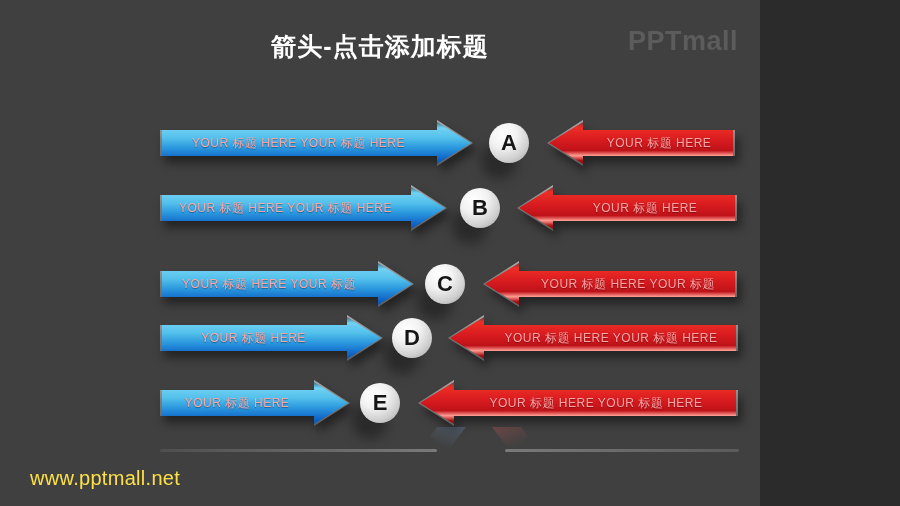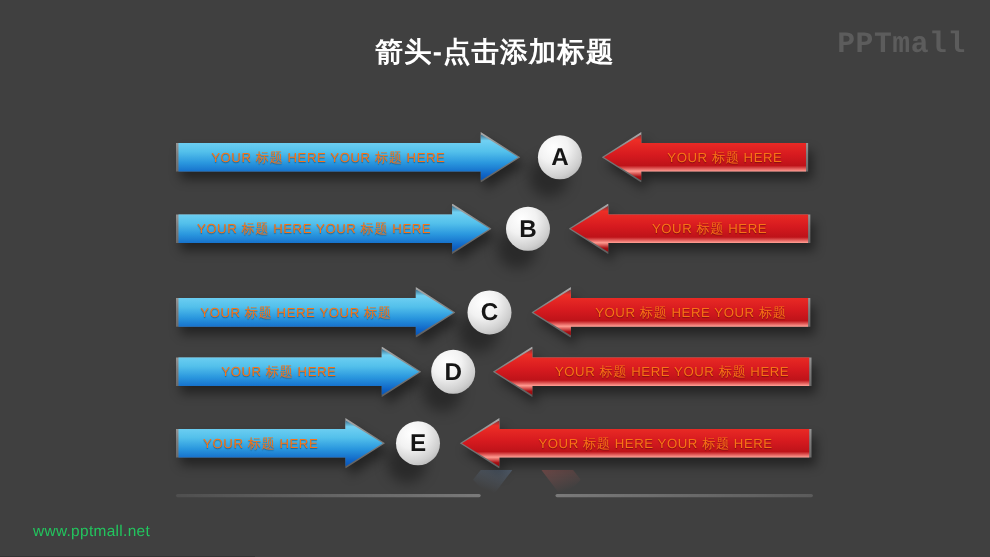--- a/index.html
+++ b/index.html
@@ -1,35 +1,34 @@
 <!DOCTYPE html>
 <html style="--background: #404040; --title-text: #ffffff; --logo-gray: #5c5c5c; --blue-arrow: #1a86d8; --red-arrow: #d81b20; --circle-fill: #e8e8e8; --arrow-outline: #8a8a8a;"><head>
 <meta charset="utf-8">
 <style>
   html,body{margin:0;padding:0;background:#2b2b2b;}
   .stage{
-    position:relative;width:900px;height:506px;overflow:hidden;
+    position:relative;width:760px;height:506px;overflow:hidden;
     background:var(--background,#404040);
     font-family:"Liberation Sans", sans-serif;
   }
   
   .title{
     position:absolute;top:30px;left:0;width:100%;
     text-align:center;color:var(--title-text,#ffffff);
     font-size:25px;font-weight:bold;letter-spacing:1px;
   }
   .logo{
     position:absolute;top:26px;right:22px;
     color:var(--logo-gray,#5c5c5c);font-size:27px;font-weight:bold;
     letter-spacing:.5px;
-    font-family:Liberation Mono, monospace;
   }
   .watermark{
     position:absolute;left:30px;bottom:16px;
-    color:#22c55e;font-size:14px;letter-spacing:.3px;
+    color:#fde047;font-size:20px;letter-spacing:.3px;
   }
   
   .row{position:absolute;left:0;width:900px;height:46px;}
   .row-0{top:120px;--bw:313px;--cl:489px;--rx:547px;--rw:188px;}
   .row-1{top:185px;--bw:287px;--cl:460px;--rx:517px;--rw:220px;}
   .row-2{top:261px;--bw:254px;--cl:425px;--rx:483px;--rw:254px;}
   .row-3{top:315px;--bw:223px;--cl:392px;--rx:448px;--rw:290px;}
   .row-4{top:380px;--bw:190px;--cl:360px;--rx:418px;--rw:320px;}
 
   .arrow{position:absolute;top:0;height:46px;filter:drop-shadow(4px 7px 5px rgba(0,0,0,.45));}
@@ -53,21 +52,21 @@
     clip-path:polygon(100% 10px,36px 10px,36px 0,0 50%,36px 100%,
       36px calc(100% - 10px),100% calc(100% - 10px));}
   .red .shape.inner{
     clip-path:polygon(100% 8px,34px 8px,34px 0,0 50%,34px 100%,
       34px calc(100% - 8px),100% calc(100% - 8px));
     background:linear-gradient(180deg,#6f3a3f 0%,#ee2e26 12%,#d61a1f 45%,
       #be1319 68%,#ff9a90 80%,#a80f13 92%,#8e0c10 100%);}
 
   .alabel{
     position:absolute;top:10px;height:26px;line-height:26px;
-    font-size:12px;color:#f97316;text-align:center;white-space:nowrap;
+    font-size:12px;color:#fca5a5;text-align:center;white-space:nowrap;
     overflow:hidden;letter-spacing:.5px;text-shadow:0 1px 1px rgba(0,0,0,.35);}
   .blue .alabel{left:6px;right:42px;}
   .red .alabel{left:42px;right:6px;}
 
   .circle{
     position:absolute;left:var(--cl);top:3px;width:40px;height:40px;
     border-radius:50%;
     background:radial-gradient(circle at 35% 28%,#ffffff 0%,#f2f2f2 35%,#cfcfcf 68%,#9b9b9b 100%);
     box-shadow:-10px 18px 12px -2px rgba(0,0,0,.35);
     display:flex;align-items:center;justify-content:center;

